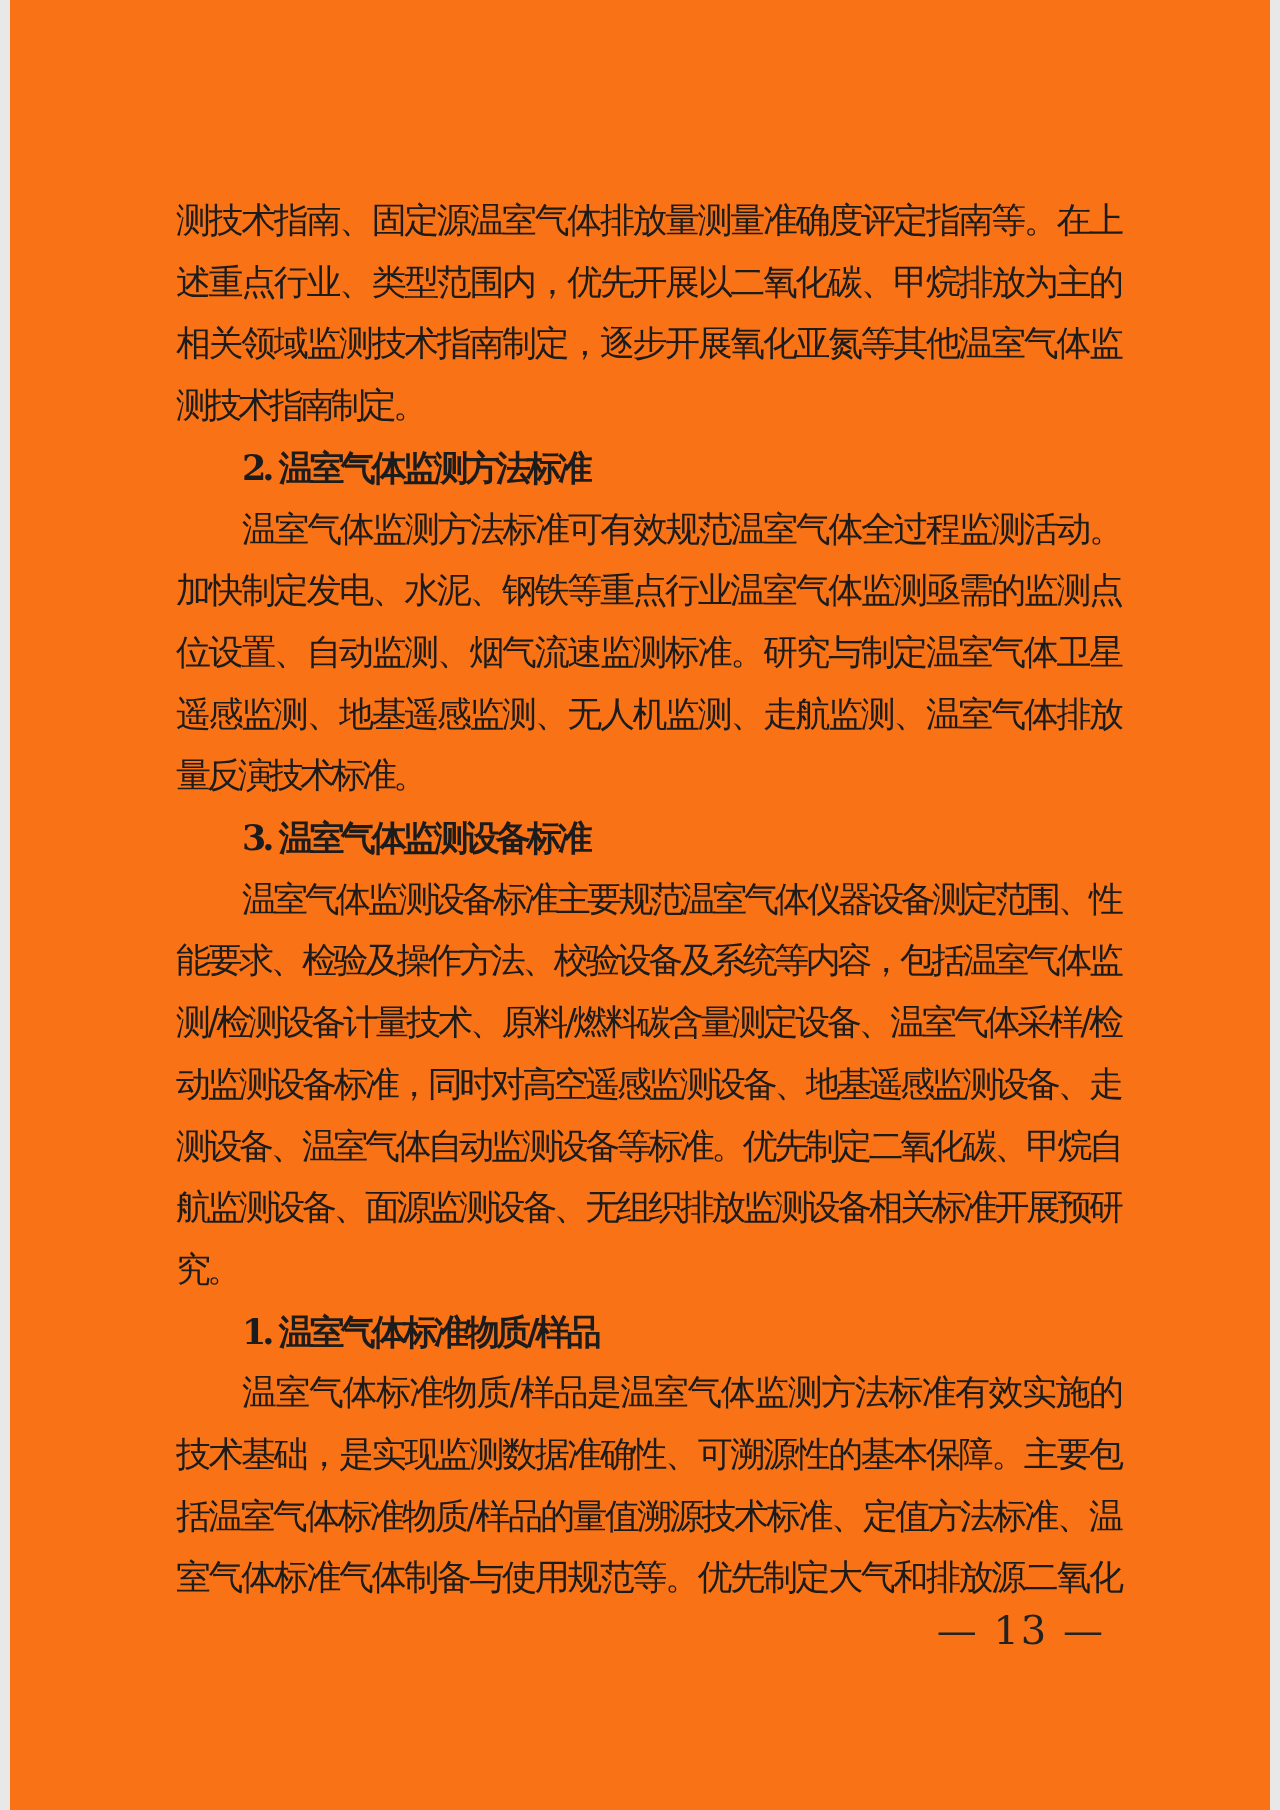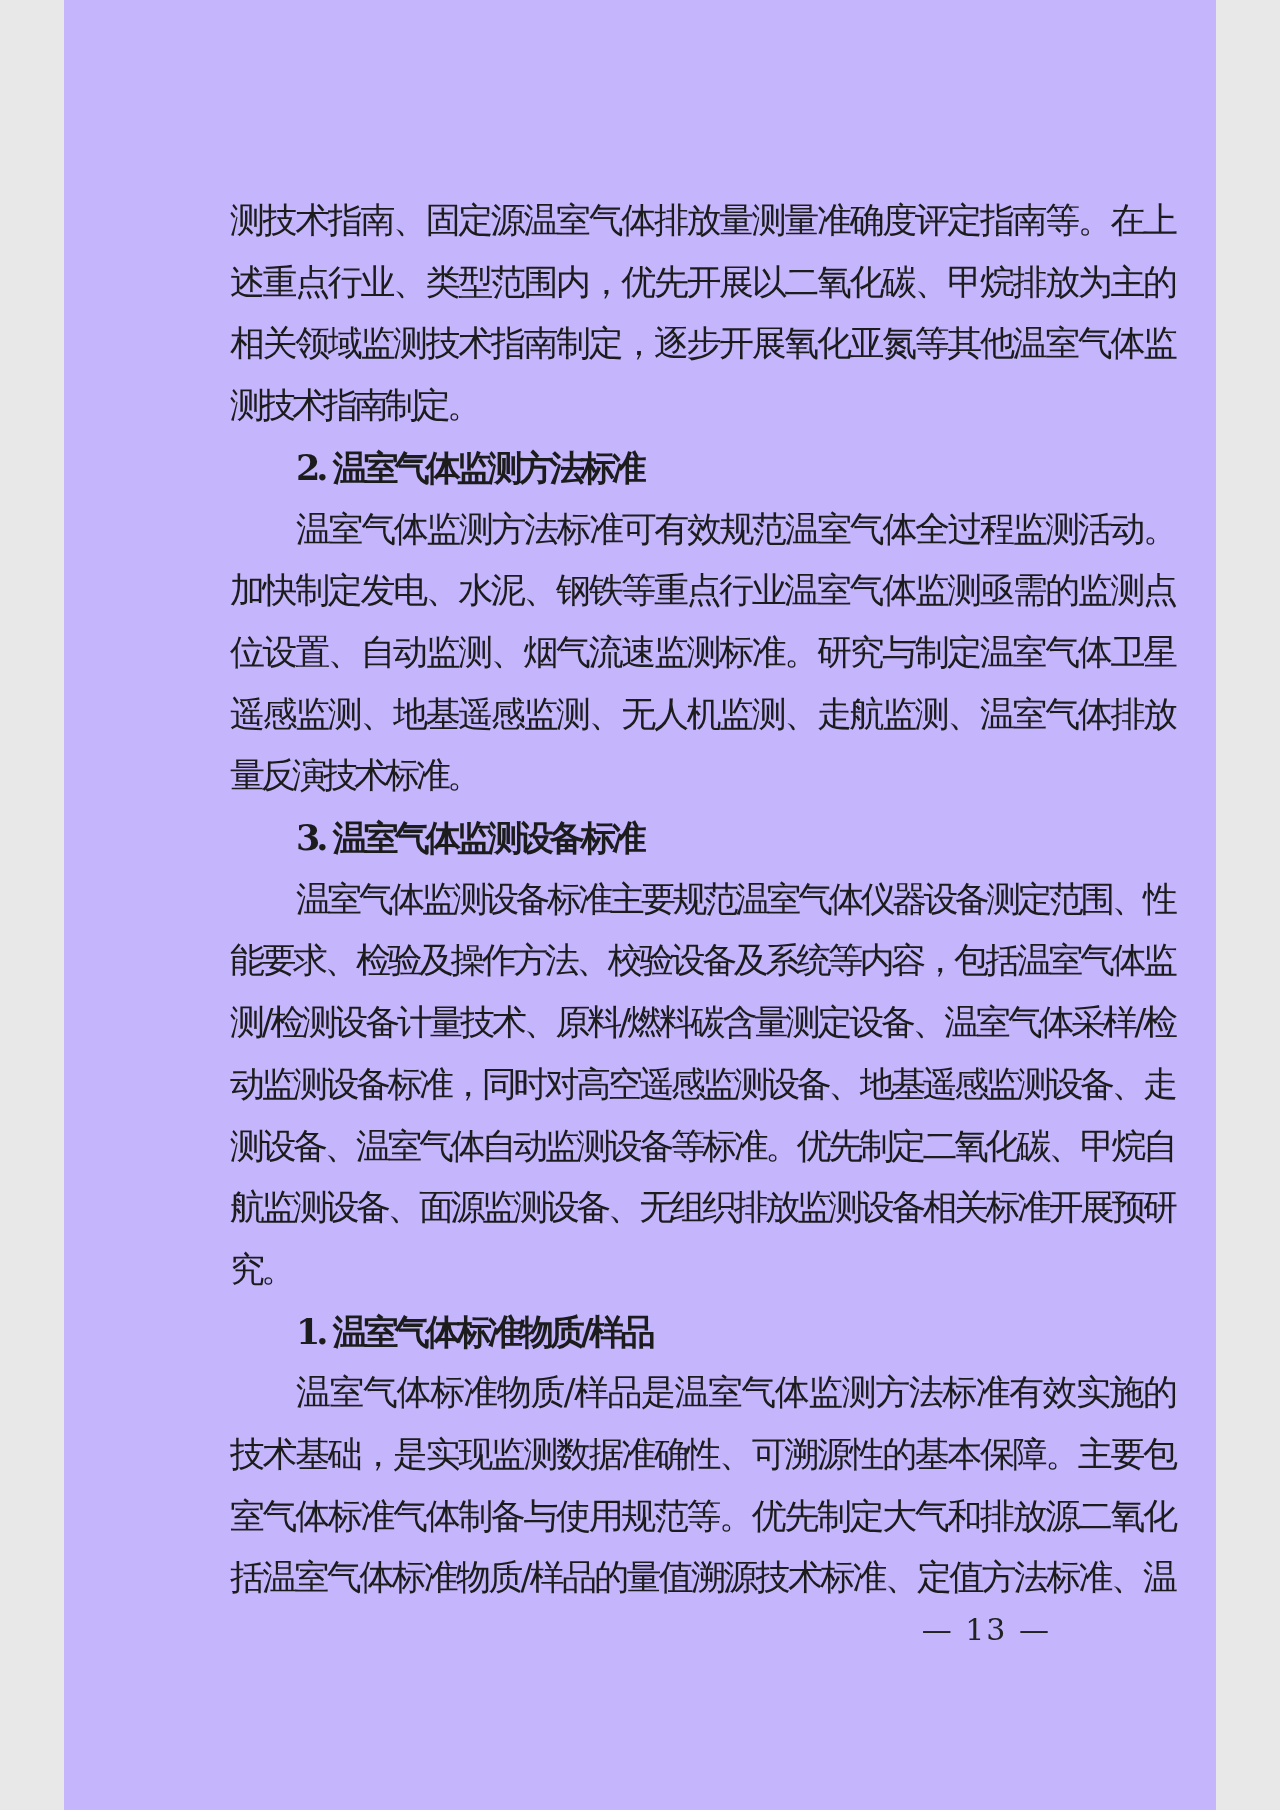--- a/index.html
+++ b/index.html
@@ -2,24 +2,24 @@
 <html><head>
 <meta charset="utf-8">
 <style>
   html, body {
     margin: 0;
     padding: 0;
     background: #e8e8e8;
   }
   .page {
     position: relative;
-    width: 1152px;
+    width: 1260px;
     height: 1810px;
     margin: 0 auto;
-    background: #c4b5fd;
+    background: #f97316;
     overflow: hidden;
     font-family: "DejaVu Serif", "Liberation Serif", serif;
   }
   .content {
     position: absolute;
     left: 166px;
     top: 190px;
     width: 944px;
     font-size: 35px;
     line-height: 61.7px;
@@ -42,21 +42,21 @@
   }
   .heading {
     font-weight: 700;
     text-align: right;
     text-align-last: left;
   }
   .page-number {
     position: absolute;
     top: 1612px;
     right: 165px;
-    font-size: 30px;
+    font-size: 40px;
     line-height: 36px;
     letter-spacing: 2px;
     color: #222222;
     text-align: right;
     font-family: "DejaVu Serif", "Liberation Serif", serif;
     margin-left: 16px;
   }
 </style>
 </head>
 <body>
@@ -77,17 +77,17 @@
       <div class="line just indent">温室气体监测设备标准主要规范温室气体仪器设备测定范围、性</div>
       <div class="line just">能要求、检验及操作方法、校验设备及系统等内容，包括温室气体监</div>
       <div class="line just">测/检测设备计量技术、原料/燃料碳含量测定设备、温室气体采样/检</div>
       <div class="line just">动监测设备标准，同时对高空遥感监测设备、地基遥感监测设备、走</div>
       <div class="line just">测设备、温室气体自动监测设备等标准。优先制定二氧化碳、甲烷自</div>
       <div class="line just">航监测设备、面源监测设备、无组织排放监测设备相关标准开展预研</div>
       <div class="line short">究。</div>
       <div class="line heading short indent">1. 温室气体标准物质/样品</div>
       <div class="line just indent">温室气体标准物质/样品是温室气体监测方法标准有效实施的</div>
       <div class="line just">技术基础，是实现监测数据准确性、可溯源性的基本保障。主要包</div>
+      <div class="line just">括温室气体标准物质/样品的量值溯源技术标准、定值方法标准、温</div>
       <div class="line just">室气体标准气体制备与使用规范等。优先制定大气和排放源二氧化</div>
-      <div class="line just">括温室气体标准物质/样品的量值溯源技术标准、定值方法标准、温</div>
     </div>
   <div class="page-number">— 13 —</div>
 </div>
 
 </body></html>

